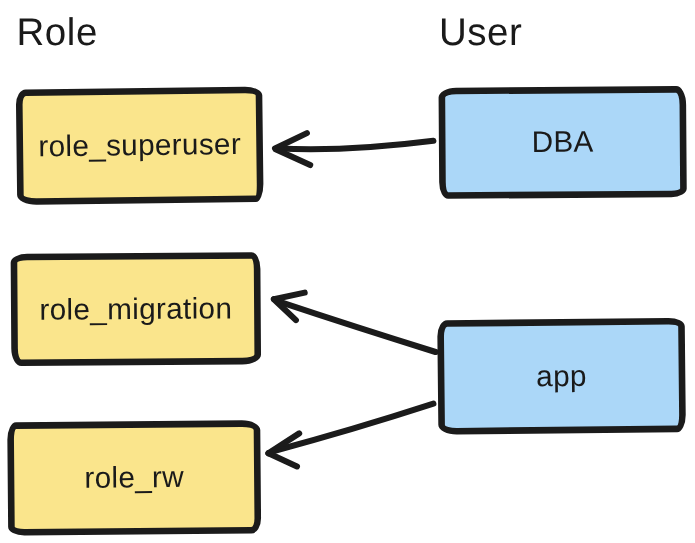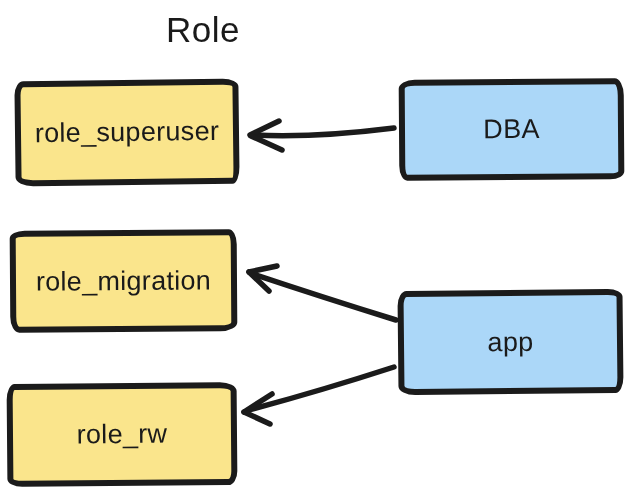--- a/index.html
+++ b/index.html
@@ -16,21 +16,21 @@
     font-family: "Liberation Sans", sans-serif;
     overflow: hidden;
   }
   .canvas {
     position: relative;
     width: 632px; height: 494px;
     background: var(--background);
   }
   .col-header {
     position: absolute;
-    text-align: right;
+    text-align: left;
     font-size: 35px;
     color: var(--text);
     letter-spacing: 0.5px;
   }
   .col-header.role-col { left: 15px; top: 10px; width: 225px; }
   .col-header.user-col { left: 399px; top: 10px; width: 225px; }
 
   .node {
     position: absolute;
     display: flex;
@@ -87,20 +87,21 @@
     stroke-linejoin: round;
   }
 </style>
 </head>
 <body>
 
 <div class="canvas">
 
   <div class="col-header role-col">Role</div>
 
+  <div class="col-header user-col">User</div>
 
   <div class="node role-node n-superuser">
     <span class="node-label">role_superuser</span>
   </div>
 
   <div class="node role-node n-migration">
     <span class="node-label">role_migration</span>
   </div>
 
   <div class="node role-node n-rw">

